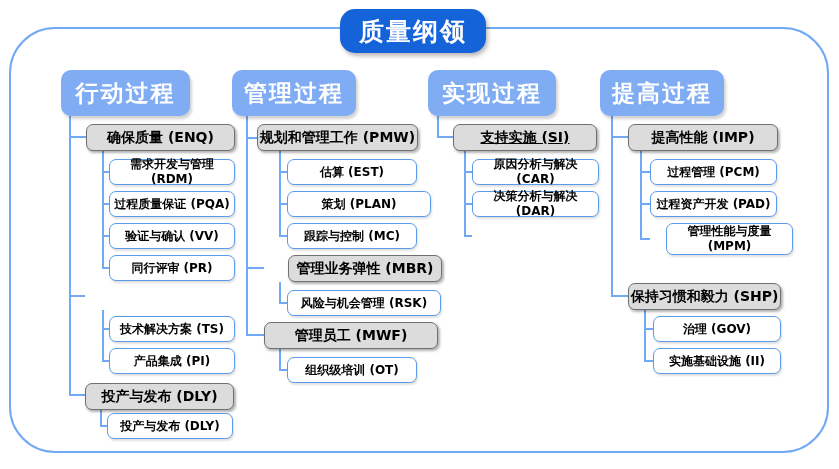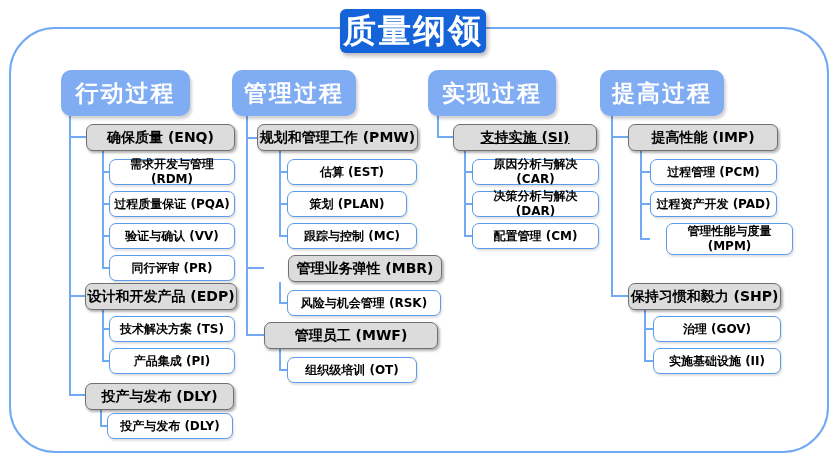--- a/index.html
+++ b/index.html
@@ -5,22 +5,22 @@
   html,body { margin:0; padding:0; background:#fff; }
   .canvas {
     position:relative; width:839px; height:469px; background:#ffffff;
     font-family:"DejaVu Sans","Liberation Sans",sans-serif; overflow:hidden;
   }
   .obox {
     position:absolute; left:9px; top:27px; width:816px; height:422px;
     border:2px solid #72a9f3; border-radius:46px; background:transparent;
   }
   .title {
-    position:absolute; background:#1463d8; color:#fff; font-weight:bold; font-size:33px;
-    display:flex; align-items:center; justify-content:center; border-radius:6px;
+    position:absolute; background:#1463d8; color:#fff; font-weight:bold; font-size:25px;
+    display:flex; align-items:center; justify-content:center; border-radius:15px;
     box-shadow:2px 3px 4px rgba(0,0,0,.28); z-index:5; letter-spacing:2px;
   }
   .hdr {
     position:absolute; height:46px; background:#7facf2; color:#fff; font-weight:bold;
     font-size:23px; display:flex; align-items:center; justify-content:center;
     border-radius:10px; box-shadow:2px 3px 3px rgba(0,0,0,.18); z-index:3; letter-spacing:2px;
   }
   .g {
     position:absolute; height:27px; background:#dcdcdc; border:1.6px solid #707070;
     color:#000; font-weight:bold; font-size:14px; display:flex; align-items:center;
@@ -57,42 +57,41 @@
   <div class="lh" style="left:102px;top:171px;width:7px;"></div>
   <div class="lh" style="left:102px;top:203px;width:7px;"></div>
   <div class="lh" style="left:102px;top:235px;width:7px;"></div>
   <div class="lh" style="left:102px;top:267px;width:7px;"></div>
   <div class="w" style="left:109px;top:159px;width:126px;">需求开发与管理 (RDM)</div>
   <div class="w" style="left:109px;top:191px;width:126px;">过程质量保证 (PQA)</div>
   <div class="w" style="left:109px;top:255px;width:126px;">同行评审 (PR)</div>
   <div class="w" style="left:109px;top:223px;width:126px;">验证与确认 (VV)</div>
 
   <div class="lh" style="left:69px;top:295px;width:16px;"></div>
-  <div class="g" style="left:85px;top:283px;width:152px;">设计和开发产品 (EDP)</div>
   <div class="lv" style="left:102px;top:310px;height:52px;"></div>
   <div class="lh" style="left:102px;top:328px;width:7px;"></div>
   <div class="lh" style="left:102px;top:360px;width:7px;"></div>
   <div class="w" style="left:109px;top:316px;width:126px;">技术解决方案 (TS)</div>
   <div class="w" style="left:109px;top:348px;width:126px;">产品集成 (PI)</div>
 
   <div class="lh" style="left:69px;top:394px;width:16px;"></div>
   <div class="g" style="left:85px;top:383px;width:149px;">投产与发布 (DLY)</div>
   <div class="lv" style="left:100px;top:409px;height:18px;"></div>
   <div class="lh" style="left:100px;top:425px;width:7px;"></div>
   <div class="w" style="left:107px;top:413px;width:126px;">投产与发布 (DLY)</div>
 
   <div class="lv" style="left:246px;top:116px;height:220px;"></div>
   <div class="lh" style="left:246px;top:137px;width:11px;"></div>
   <div class="g" style="left:257px;top:124px;width:161px;">规划和管理工作 (PMW)</div>
   <div class="lv" style="left:279px;top:151px;height:86px;"></div>
   <div class="lh" style="left:279px;top:171px;width:8px;"></div>
   <div class="lh" style="left:279px;top:203px;width:8px;"></div>
   <div class="lh" style="left:279px;top:235px;width:8px;"></div>
   <div class="w" style="left:287px;top:159px;width:130px;">估算 (EST)</div>
-  <div class="w" style="left:287px;top:191px;width:120px;">策划 (PLAN)</div>
+  <div class="w" style="left:287px;top:191px;width:144px;">策划 (PLAN)</div>
   <div class="w" style="left:287px;top:223px;width:130px;">跟踪与控制 (MC)</div>
 
   <div class="lh" style="left:246px;top:267px;width:18px;"></div>
   <div class="g" style="left:264px;top:255px;width:154px;margin-left:24px;">管理业务弹性 (MBR)</div>
   <div class="lv" style="left:279px;top:282px;height:22px;"></div>
   <div class="lh" style="left:279px;top:302px;width:8px;"></div>
   <div class="w" style="left:287px;top:290px;width:154px;">风险与机会管理 (RSK)</div>
 
   <div class="lh" style="left:246px;top:334px;width:18px;"></div>
   <div class="g" style="left:264px;top:322px;width:174px;">管理员工 (MWF)</div>
@@ -102,21 +101,20 @@
 
   <div class="lv" style="left:437px;top:116px;height:22px;"></div>
   <div class="lh" style="left:437px;top:136px;width:16px;"></div>
   <div class="g" style="left:453px;top:124px;width:144px;text-decoration:underline;">支持实施 (SI)</div>
   <div class="lv" style="left:464px;top:151px;height:86px;"></div>
   <div class="lh" style="left:464px;top:171px;width:8px;"></div>
   <div class="lh" style="left:464px;top:203px;width:8px;"></div>
   <div class="lh" style="left:464px;top:235px;width:8px;"></div>
   <div class="w" style="left:472px;top:159px;width:127px;">原因分析与解决 (CAR)</div>
   <div class="w" style="left:472px;top:191px;width:127px;">决策分析与解决 (DAR)</div>
-  <div class="w" style="left:472px;top:223px;width:127px;">配置管理 (CM)</div>
 
   <div class="lv" style="left:611px;top:116px;height:181px;"></div>
   <div class="lh" style="left:611px;top:136px;width:17px;"></div>
   <div class="g" style="left:628px;top:124px;width:150px;">提高性能 (IMP)</div>
   <div class="lv" style="left:640px;top:151px;height:89px;"></div>
   <div class="lh" style="left:640px;top:171px;width:10px;"></div>
   <div class="lh" style="left:640px;top:203px;width:10px;"></div>
   <div class="lh" style="left:640px;top:238px;width:10px;"></div>
   <div class="w" style="left:650px;top:159px;width:127px;">过程管理 (PCM)</div>
   <div class="w" style="left:650px;top:191px;width:127px;">过程资产开发 (PAD)</div>

